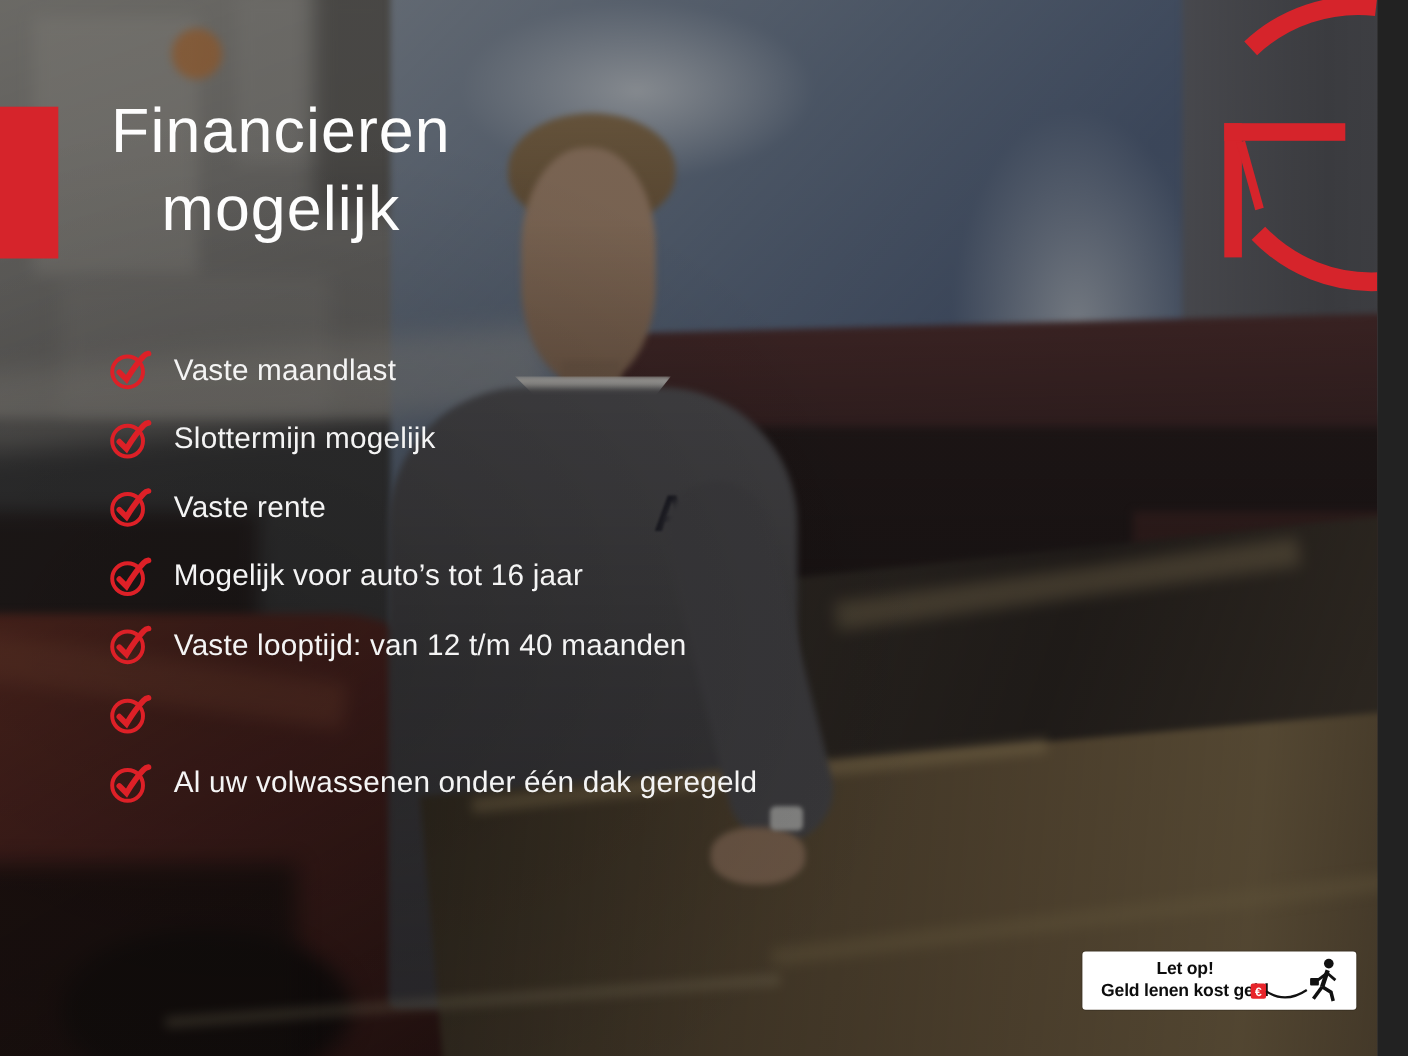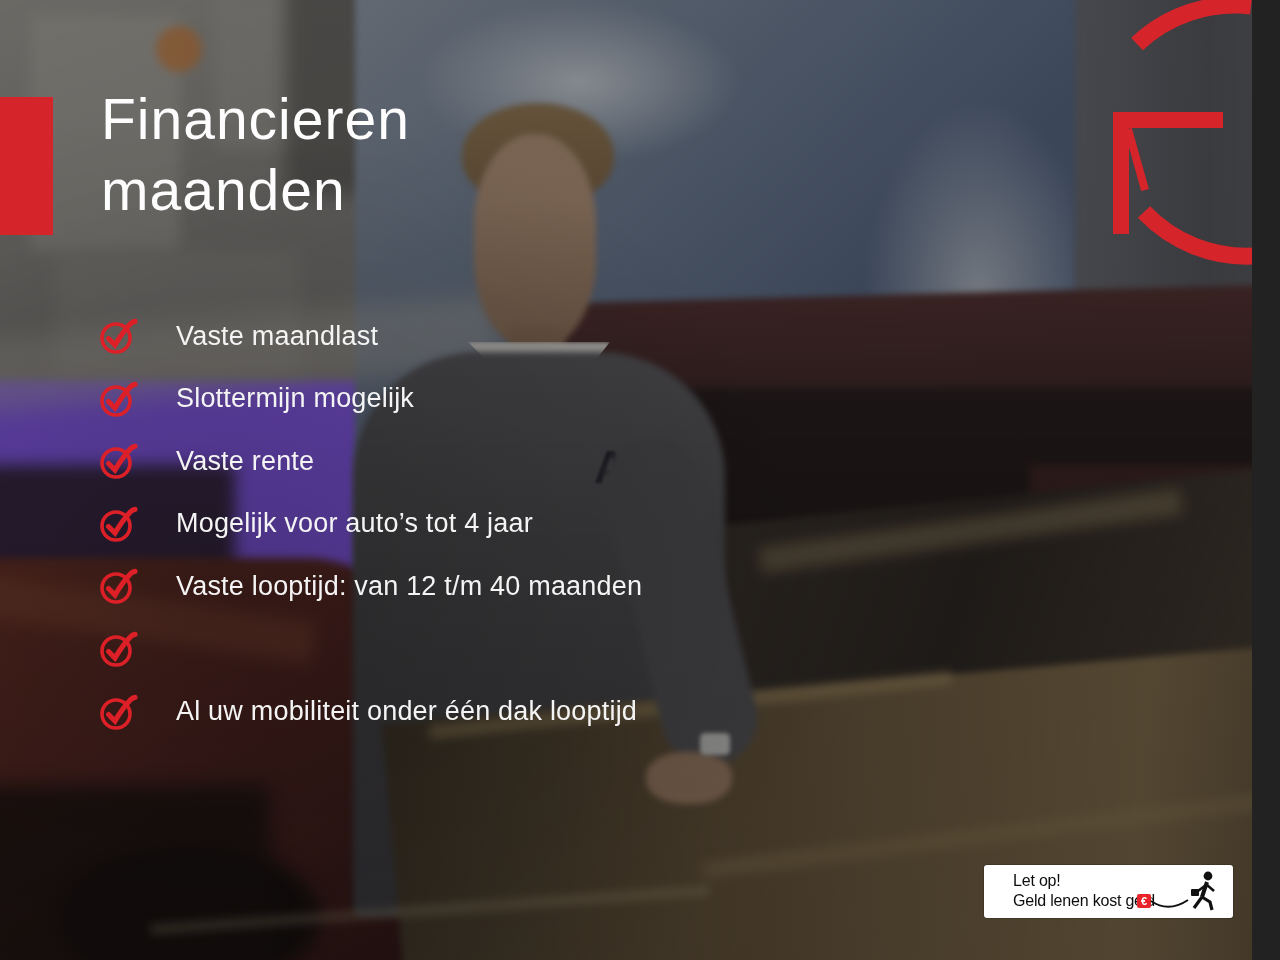--- a/index.html
+++ b/index.html
@@ -1,17 +1,17 @@
 <!DOCTYPE html>
 <html><head>
 <meta charset="utf-8">
 <style>
   html,body{margin:0;padding:0;background:#222;}
   #stage{position:relative;width:1252px;height:960px;overflow:hidden;
-         background:#8b5cf6;font-family:"Liberation Sans",sans-serif;}
+         background:#404040;font-family:"Liberation Sans",sans-serif;text-align:center;}
 
   
   .ph{position:absolute;}
   #wallL{left:-30px;top:-30px;width:480px;height:410px;
          background:linear-gradient(160deg,#98968f,#7d7b77 70%);filter:blur(5px);}
   #poster1{left:30px;top:15px;width:150px;height:235px;background:#a7a49c;opacity:.55;filter:blur(7px);}
   #poster2{left:215px;top:-5px;width:145px;height:155px;background:#9c9a94;opacity:.5;filter:blur(7px);}
   #orangeDot{left:156px;top:26px;width:46px;height:46px;border-radius:50%;
          background:#bd7b43;opacity:.85;filter:blur(4px);}
   #poster3{left:55px;top:250px;width:245px;height:125px;background:#95928c;opacity:.45;filter:blur(9px);}
@@ -82,27 +82,27 @@
   
   #content{position:absolute;inset:0;z-index:5;}
   #redBar{position:absolute;left:0;top:97px;width:53px;height:138px;background:#d6242b;}
   #title{position:absolute;left:101px;top:84px;color:#fdfdfd;font-size:57px;line-height:71px;
          font-weight:500;letter-spacing:1px;}
   #brandMark{position:absolute;right:0;top:0;width:200px;height:300px;}
 
   #checklist{position:absolute;left:99px;top:314px;width:780px;list-style:none;margin:0;padding:0;}
   #checklist li{display:flex;align-items:center;height:44px;margin-bottom:18.6px;}
   #checklist .ck{flex:0 0 40px;width:40px;height:44px;}
-  #checklist .lbl{margin-left:37px;color:#f4f4f4;font-size:27px;font-weight:500;letter-spacing:.2px;
+  #checklist .lbl{margin-left:19px;color:#f4f4f4;font-size:27px;font-weight:500;letter-spacing:.2px;
          white-space:nowrap;}
 
   #warnBox{position:absolute;left:984px;top:865px;width:249px;height:53px;background:#ffffff;
          border-radius:3px;box-shadow:0 0 0 1px rgba(0,0,0,.15);}
-  #warnBox .wt{position:absolute;left:29px;top:6px;color:#0d0d0d;font-size:16px;line-height:20px;
-         font-weight:400;letter-spacing:-.2px;white-space:nowrap;}
+  #warnBox .wt{position:absolute;left:17px;top:6px;color:#0d0d0d;font-size:16px;line-height:20px;
+         font-weight:700;letter-spacing:-.2px;white-space:nowrap;}
   #warnIcon{position:absolute;right:5px;top:5px;width:92px;height:44px;}
 </style>
 </head>
 <body>
 
 <div id="stage">
 
   <div>
     <div class="ph" id="wallL"></div>
     <div class="ph" id="poster1"></div>
@@ -146,21 +146,21 @@
   </div>
 
   <div id="dim"></div>
 
   <div id="content">
 
     <div id="redBar"></div>
 
     <div id="title">
       <div>Financieren</div>
-      <div>maanden</div>
+      <div>mogelijk</div>
     </div>
 
     <svg id="brandMark" viewBox="0 0 200 300">
       <path d="M 85 44 A 142 142 0 0 1 199 6" fill="none" stroke="#d6242b" stroke-width="17"></path>
       <path d="M 92 212 A 142 142 0 0 0 202 256" fill="none" stroke="#d6242b" stroke-width="17"></path>
       <rect x="61" y="112" width="16" height="122" fill="#d6242b"></rect>
       <rect x="61" y="112" width="110" height="16" fill="#d6242b"></rect>
       <path d="M 76 129 L 93 190" stroke="#d6242b" stroke-width="8"></path>
     </svg>
 
@@ -184,41 +184,41 @@
           <circle cx="17" cy="24" r="14" fill="none" stroke="#dd2027" stroke-width="3.6"></circle>
           <path d="M9.5 24.5 L16 31 C20.5 23.5 25.5 16 31.5 9.8 C32.8 8.5 34.5 7.6 36 7.4" fill="none" stroke="#dd2027" stroke-width="5.2" stroke-linecap="round"></path>
         </svg>
         <span class="lbl">Vaste rente</span>
       </li>
       <li>
         <svg class="ck" viewBox="0 0 40 44">
           <circle cx="17" cy="24" r="14" fill="none" stroke="#dd2027" stroke-width="3.6"></circle>
           <path d="M9.5 24.5 L16 31 C20.5 23.5 25.5 16 31.5 9.8 C32.8 8.5 34.5 7.6 36 7.4" fill="none" stroke="#dd2027" stroke-width="5.2" stroke-linecap="round"></path>
         </svg>
-        <span class="lbl">Mogelijk voor auto’s tot 4 jaar</span>
+        <span class="lbl">Mogelijk voor auto’s tot 16 jaar</span>
       </li>
       <li>
         <svg class="ck" viewBox="0 0 40 44">
           <circle cx="17" cy="24" r="14" fill="none" stroke="#dd2027" stroke-width="3.6"></circle>
           <path d="M9.5 24.5 L16 31 C20.5 23.5 25.5 16 31.5 9.8 C32.8 8.5 34.5 7.6 36 7.4" fill="none" stroke="#dd2027" stroke-width="5.2" stroke-linecap="round"></path>
         </svg>
         <span class="lbl">Vaste looptijd: van 12 t/m 40 maanden</span>
       </li>
       <li>
         <svg class="ck" viewBox="0 0 40 44">
           <circle cx="17" cy="24" r="14" fill="none" stroke="#dd2027" stroke-width="3.6"></circle>
           <path d="M9.5 24.5 L16 31 C20.5 23.5 25.5 16 31.5 9.8 C32.8 8.5 34.5 7.6 36 7.4" fill="none" stroke="#dd2027" stroke-width="5.2" stroke-linecap="round"></path>
         </svg>
       </li>
       <li>
         <svg class="ck" viewBox="0 0 40 44">
           <circle cx="17" cy="24" r="14" fill="none" stroke="#dd2027" stroke-width="3.6"></circle>
           <path d="M9.5 24.5 L16 31 C20.5 23.5 25.5 16 31.5 9.8 C32.8 8.5 34.5 7.6 36 7.4" fill="none" stroke="#dd2027" stroke-width="5.2" stroke-linecap="round"></path>
         </svg>
-        <span class="lbl">Al uw mobiliteit onder één dak looptijd</span>
+        <span class="lbl">Al uw volwassenen onder één dak geregeld</span>
       </li>
     </ul>
 
     <div id="warnBox">
       <div class="wt">
         <div>Let op!</div>
         <div>Geld lenen kost geld</div>
       </div>
       <svg id="warnIcon" viewBox="0 0 92 44">
 

